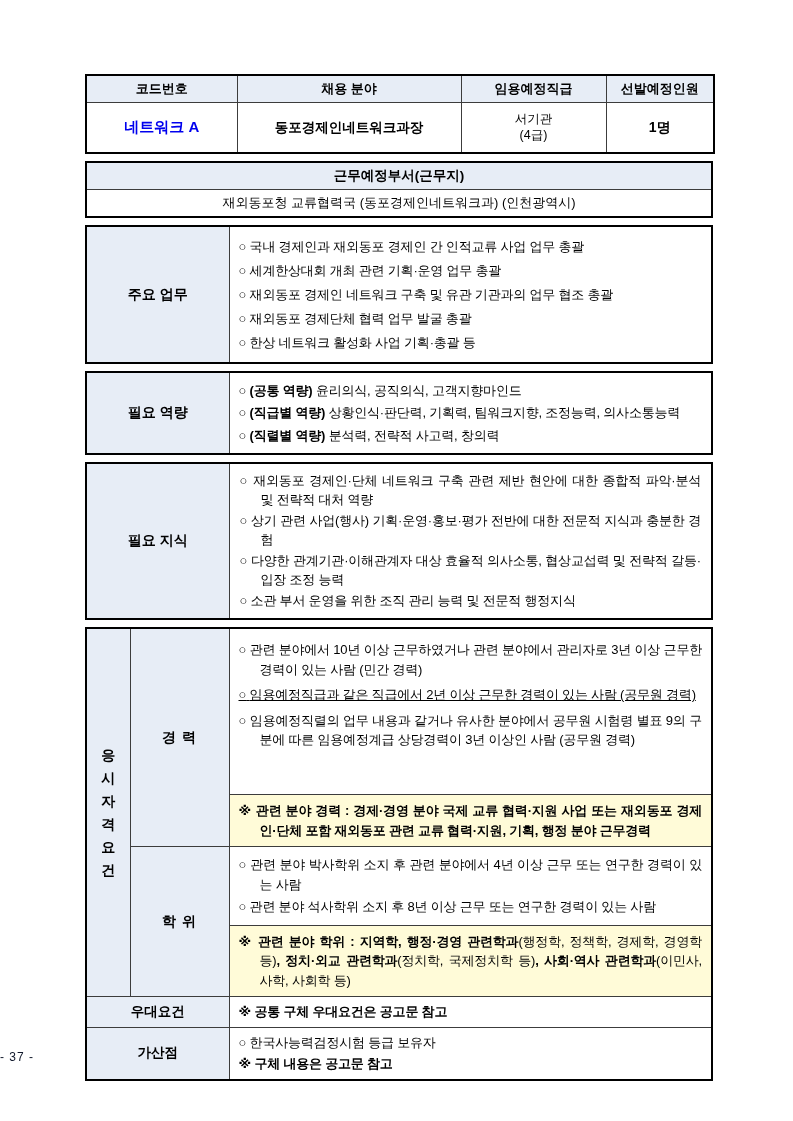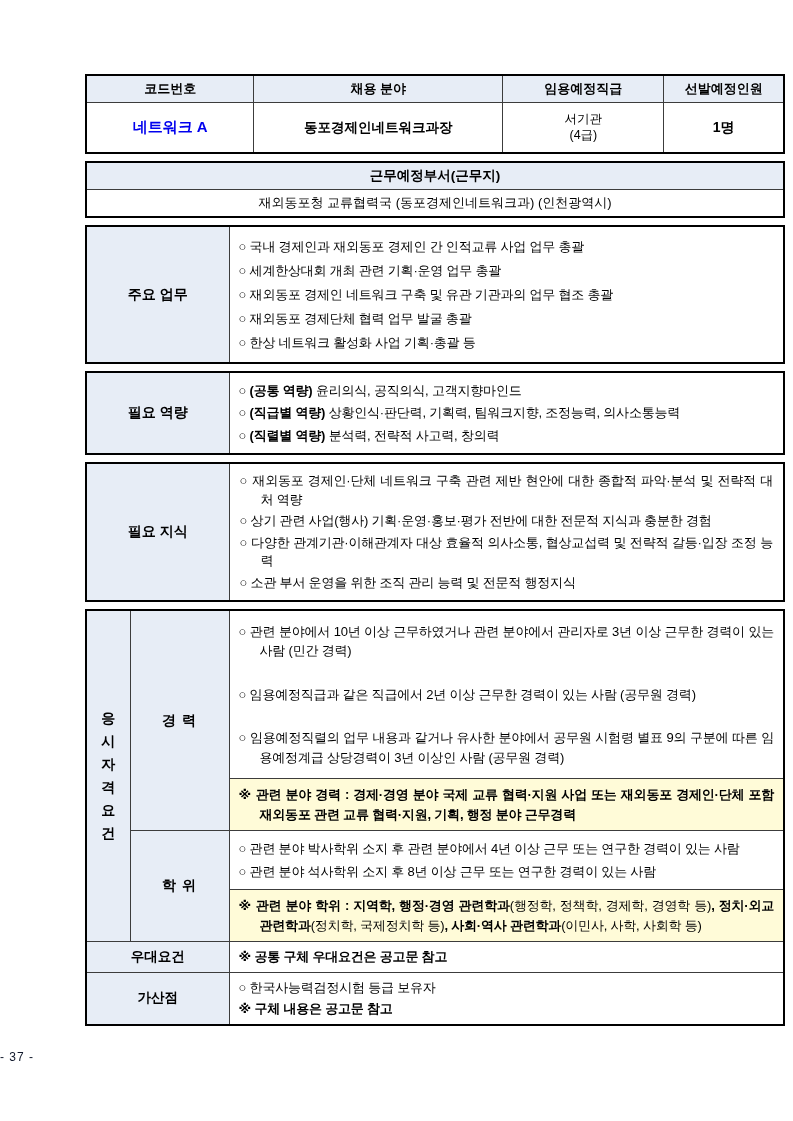--- a/index.html
+++ b/index.html
@@ -1,21 +1,21 @@
 <!DOCTYPE html>
 <html><head>
 <meta charset="utf-8">
 <style>
   * { margin:0; padding:0; box-sizing:border-box; }
   html,body { background:#ffffff; }
   .page {
     width:793px; height:1121px; background:#ffffff; position:relative;
     font-family:"Liberation Sans","DejaVu Sans",sans-serif; color:#000;
   }
-  .doc { position:absolute; left:85px; top:74px; width:700px; }
+  .doc { position:absolute; left:85px; top:74px; width:628px; }
   table { border-collapse:collapse; width:100%; table-layout:fixed; border:2px solid #000; }
   .tbl-gap { margin-bottom:7px; }
   td { border:1px solid #3c3c3c; vertical-align:middle; }
   .lbl { background:#e7edf6; font-weight:700; text-align:center; }
   .hdr-cell { font-size:13px; padding:4px 2px; }
   .code-val { color:#0000ee; font-weight:700; font-size:15px; text-align:center; }
   .field-val { font-weight:700; font-size:13.5px; text-align:center; }
   .grade-val { font-size:12.5px; text-align:center; line-height:1.25; padding:9px 0; }
   .count-val { font-weight:700; font-size:14px; text-align:center; }
   .dept-hdr { font-size:13.5px; padding:4px 0; }
@@ -158,21 +158,21 @@
           <span>시</span>
           <span>자</span>
           <span>격</span>
           <span>요</span>
           <span>건</span>
         </td>
         <td class="lbl qual-lbl sec-lbl">경 력</td>
         <td class="subcell">
           <div class="items">
             <div class="item" style="margin:6px 0;"><span>○</span> <span>관련 분야에서 10년 이상 근무하였거나 관련 분야에서 관리자로 3년 이상 근무한 경력이 있는 사람 (민간 경력)</span></div>
-            <div class="item" style="margin:24px 0;"><span>○</span> <span>임용예정직급과 같은 직급에서 2년 이상 근무한 경력이 있는 사람 (공무원 경력)</span></div>
+            <div class="item" style="margin:6px 0;text-decoration:underline;"><span>○</span> <span>임용예정직급과 같은 직급에서 2년 이상 근무한 경력이 있는 사람 (공무원 경력)</span></div>
             <div class="item" style="margin:6px 0;"><span>○</span> <span>임용예정직렬의 업무 내용과 같거나 유사한 분야에서 공무원 시험령 별표 9의 구분에 따른 임용예정계급 상당경력이 3년 이상인 사람 (공무원 경력)</span></div>
           </div>
           <div class="note">
             <div class="item"><span>※</span> <span>관련 분야 경력 : 경제·경영 분야 국제 교류 협력·지원 사업 또는 재외동포 경제인·단체 포함 재외동포 관련 교류 협력·지원, 기획, 행정 분야 근무경력</span></div>
           </div>
         </td>
       </tr>
       <tr>
         <td class="lbl qual-lbl sec-lbl">학 위</td>
         <td class="subcell">

